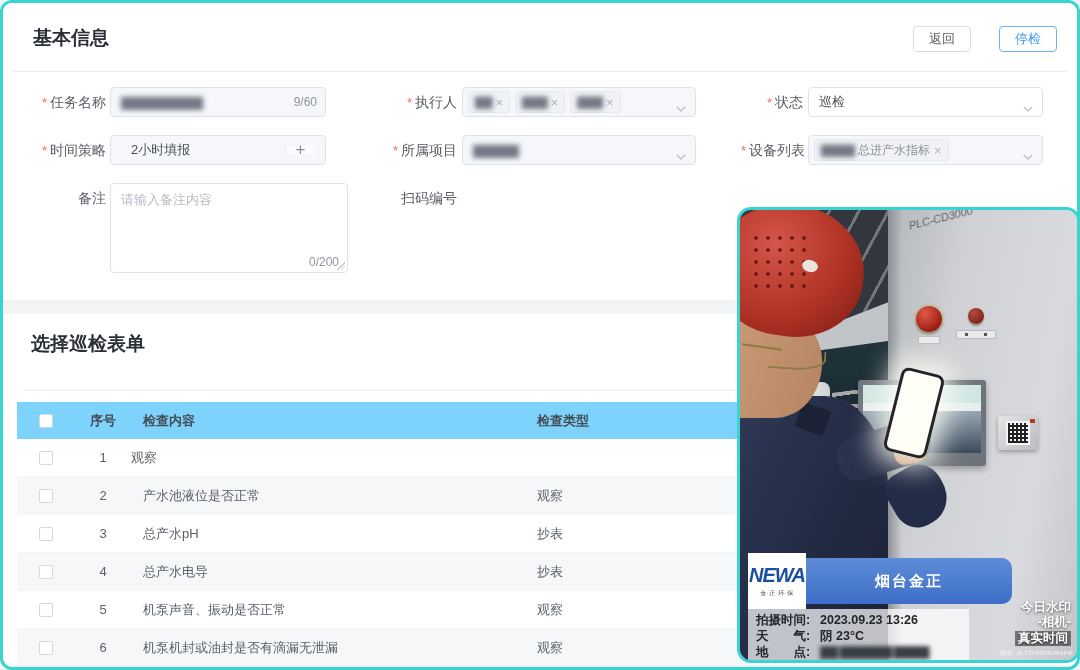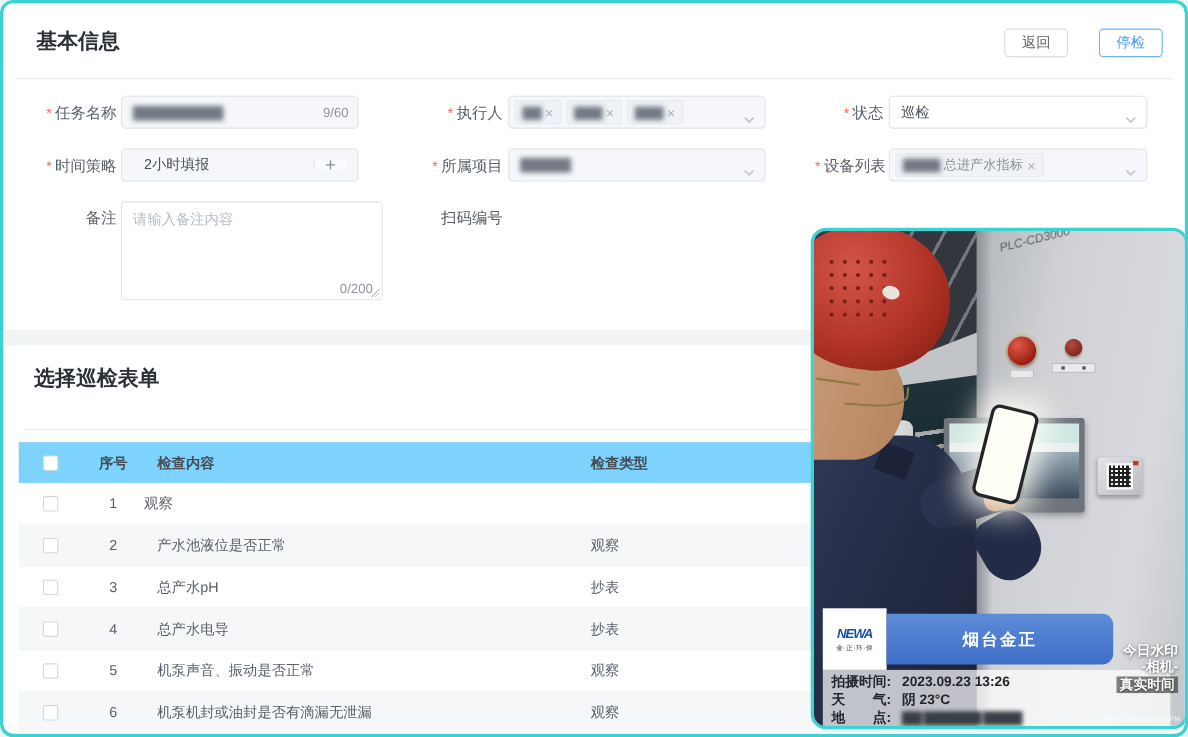--- a/index.html
+++ b/index.html
@@ -127,30 +127,30 @@
   .collar { left:58px; top:196px; width:30px; height:26px; background:#1b2236; transform:rotate(20deg); }
   .arm { left:96px; top:218px; width:96px; height:44px; background:linear-gradient(100deg,#2b3450,#1f2740);
      border-radius:20px; transform:rotate(-18deg); }
   .cuff { left:150px; top:256px; width:56px; height:60px; background:#232c47; border-radius:30% 40% 50% 40%; transform:rotate(-30deg); }
   .hand { left:152px; top:206px; width:34px; height:48px; background:#bb8a66; border-radius:10px 12px 14px 10px; transform:rotate(-10deg); }
   .phone { left:152px; top:160px; width:44px; height:86px; background:#fffef6; border:3px solid #23252a;
      border-radius:8px; transform:rotate(14deg); box-shadow:0 0 26px 10px rgba(255,255,244,.85); }
 
   .wm-logo { left:8px; top:343px; width:58px; height:56px; background:#fff; display:flex; flex-direction:column;
      align-items:center; justify-content:center; z-index:5; }
-  .wm-logo .newa { font-size:12px; font-weight:bold; font-style:italic; color:#1a4fa0; letter-spacing:-1px; }
+  .wm-logo .newa { font-size:20px; font-weight:bold; font-style:italic; color:#1a4fa0; letter-spacing:-1px; }
   .wm-logo .newa-sub { font-size:6px; color:#444; margin-top:2px; letter-spacing:.5px; white-space:nowrap; }
   .wm-bar { left:66px; top:348px; width:206px; height:46px; z-index:5;
      background:linear-gradient(180deg,#5d8cd8,#3e6ec6); border-radius:0 10px 10px 0;
      display:flex; align-items:center; justify-content:center; }
   .wm-bar span { color:#fff; font-size:15px; font-weight:bold; letter-spacing:2px; }
-  .wm-info { left:8px; top:399px; width:316px; height:52px; background:rgba(255,255,255,.72); z-index:5;
+  .wm-info { left:8px; top:399px; width:221px; height:52px; background:rgba(255,255,255,.72); z-index:5;
      padding:3px 8px; font-size:12.5px; font-weight:bold; color:#23262b; line-height:16px; }
   .wm-info .lbl { display:inline-block; min-width:64px; }
-  .today-wm { right:6px; bottom:30px; z-index:6; text-align:right; color:#fff; font-size:12.5px; font-weight:bold;
+  .today-wm { right:6px; bottom:14px; z-index:6; text-align:right; color:#fff; font-size:12.5px; font-weight:bold;
      line-height:15px; text-shadow:0 1px 3px rgba(0,0,0,.65); }
   .today-wm .boxed { display:inline-block; background:rgba(35,35,35,.55); padding:0 3px; margin-top:1px;text-align:center; }
   .anti-fake { right:4px; bottom:2px; z-index:6; font-size:6px; color:rgba(255,255,255,.85); letter-spacing:.3px; }
 </style>
 </head>
 <body>
 
 <div class="screen">
 
   <section class="card1">

